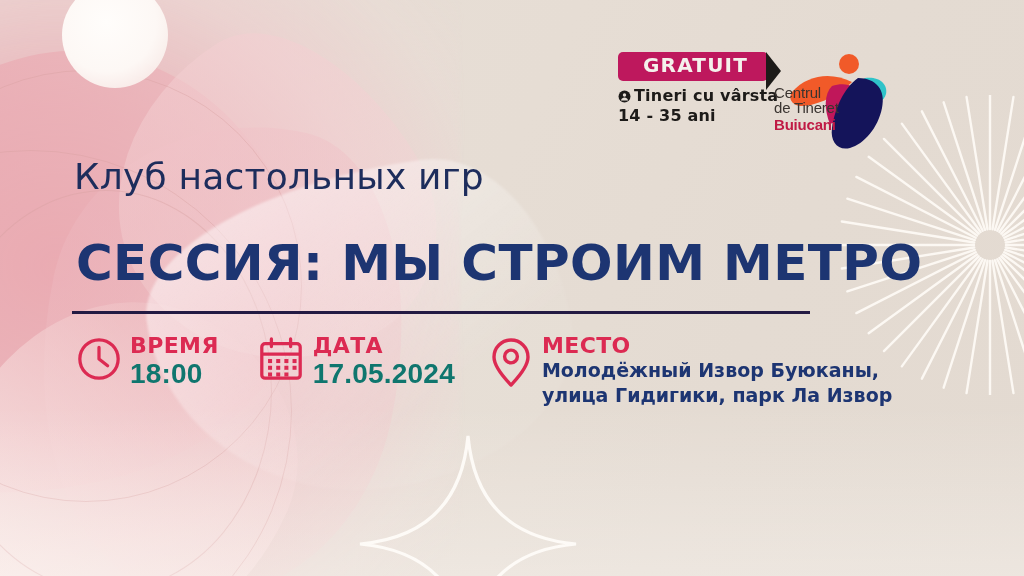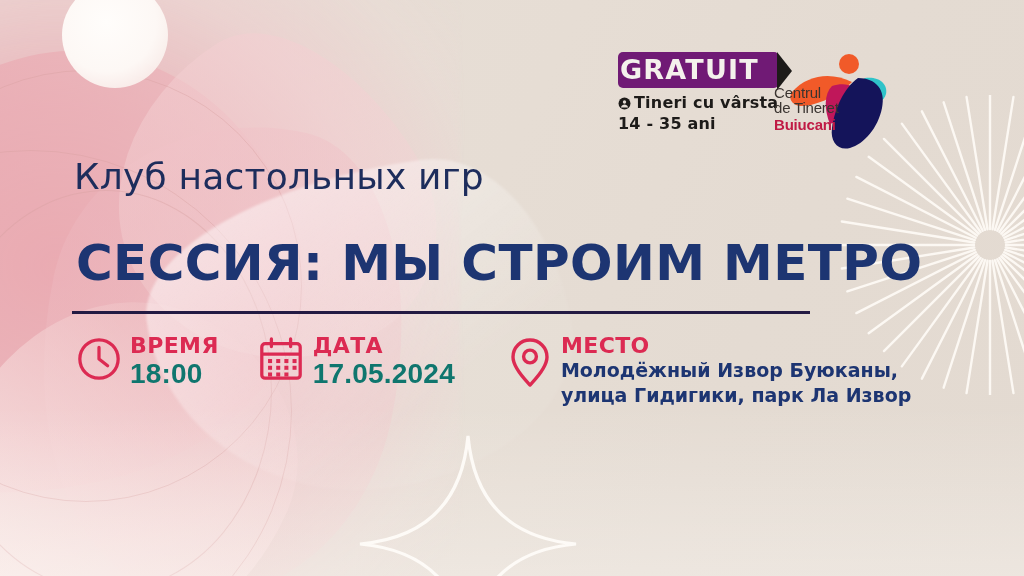--- a/index.html
+++ b/index.html
@@ -150,26 +150,26 @@
     left: 618px;
     top: 52px;
     display: flex;
     align-items: flex-start;
     gap: 12px;
   }
   .gratuit-block { width: 140px; }
   .gratuit-tag {
     position: relative;
     display: inline-block;
-    background: #701a75;
+    background: #be185d;
     color: #f4f1ec;
     font-weight: 800;
-    font-size: 27px;
+    font-size: 20px;
     letter-spacing: 1.2px;
-    padding: 3px 20px 4px 2px;
+    padding: 3px 20px 4px 25px;
     border-radius: 5px;
     font-family: "DejaVu Sans", sans-serif;
     line-height: 1.08;
   }
   .gratuit-tag::after {
     content: "";
     position: absolute;
     right: -13px;
     top: 0;
     width: 0; height: 0;
@@ -281,21 +281,21 @@
     display: block;
     color: #1d3572;
     font-weight: 700;
     font-size: 19px;
     line-height: 1.18;
     margin-top: 2px;
     font-family: "DejaVu Sans", sans-serif;
     white-space: nowrap;
   }
   .item-time  { margin-right: 38px; }
-  .item-date  { margin-right: 52px; }
+  .item-date  { margin-right: 33px; }
 </style>
 </head>
 <body>
 
 <div class="poster">
 
   <div class="bg-base"></div>
   <div class="bg-pink-wash"></div>
   <div class="petal petal-a"></div>
   <div class="petal petal-b"></div>

